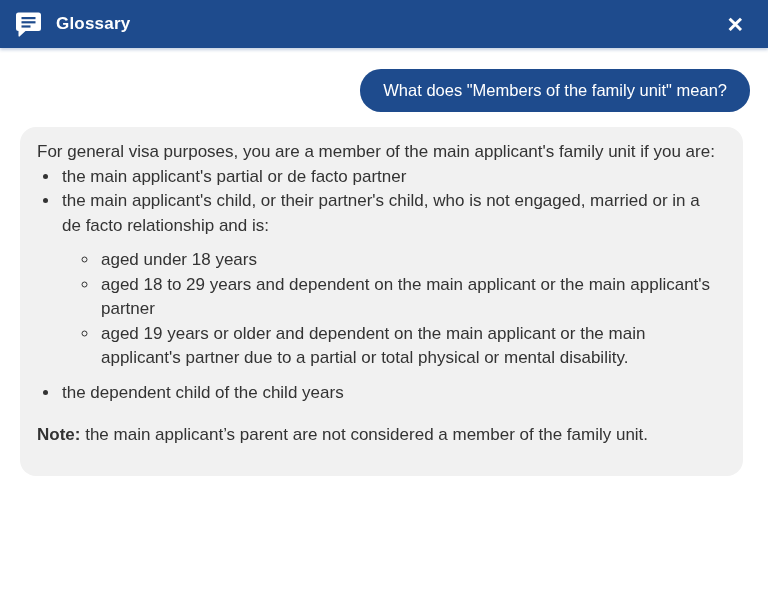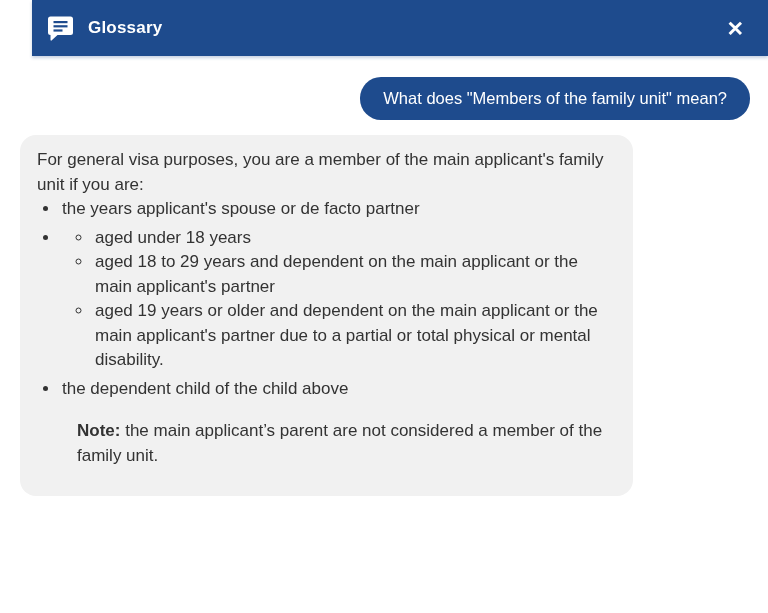--- a/index.html
+++ b/index.html
@@ -7,29 +7,28 @@
     margin: 0;
     padding: 0;
     width: 768px;
     height: 613px;
     background: #ffffff;
     font-family: "Liberation Sans", sans-serif;
     overflow: hidden;
   }
   
   .header {
-    height: 56px;
+    height: 48px;
     background: #1e4b8d;
     display: flex;
     align-items: center;
     padding: 0 18px 0 15px;
     box-shadow: 0 2px 3px rgba(30, 75, 141, 0.25);
     position: relative;
     z-index: 2;
-    margin-left: 32px;
   }
   .header .chat-icon {
     width: 27px;
     height: 27px;
     margin-right: 14px;
     display: inline-flex;
     align-items: center;
   }
   .header .title {
     color: #ffffff;
@@ -58,37 +57,37 @@
     max-width: 430px;
     background: #1e4b8d;
     color: #ffffff;
     border-radius: 21px;
     padding: 11px 23px;
     font-size: 16.5px;
     line-height: 1.3;
   }
   .answer-bubble {
     margin: 15px 0 0 2px;
-    width: 613px;
+    width: 723px;
     background: #f1f1f1;
     border-radius: 16px;
     padding: 13px 20px 28px 17px;
     color: #333333;
     font-size: 17px;
     line-height: 1.44;
   }
   .answer-bubble p { margin: 0; }
-  .answer-bubble p.spaced { margin-top: 18px; margin-left: 40px; }
+  .answer-bubble p.spaced { margin-top: 18px; }
   ul.level1 {
     margin: 0;
     padding-left: 23px;
     list-style-type: disc;
   }
   ul.level2 {
-    margin: 4px;
+    margin: 10px;
     padding-left: 27px;
     list-style-type: circle;
   }
   ul li { padding-left: 2px; }
 </style>
 </head>
 <body>
 
 <div class="header">
   <span class="chat-icon">
@@ -104,28 +103,29 @@
 </div>
 
 <div class="chat-area">
 
   <div class="question-bubble">What does "Members of the family unit" mean?</div>
 
   <div class="answer-bubble">
     <p>For general visa purposes, you are a member of the main applicant's family unit if you are:</p>
 
     <ul class="level1">
-      <li>the years applicant's spouse or de facto partner</li>
+      <li>the main applicant's partial or de facto partner</li>
       <li>
+        <span>the main applicant's child, or their partner's child, who is not engaged, married or in a de facto relationship and is:</span>
         <ul class="level2">
           <li>aged under 18 years</li>
           <li>aged 18 to 29 years and dependent on the main applicant or the main applicant's partner</li>
           <li>aged 19 years or older and dependent on the main applicant or the main applicant's partner due to a partial or total physical or mental disability.</li>
         </ul>
       </li>
-      <li>the dependent child of the child above</li>
+      <li>the dependent child of the child years</li>
     </ul>
 
     <p class="spaced"><strong>Note:</strong><span> the main applicant’s parent are not considered a member of the family unit.</span></p>
 
   </div>
 
 </div>
 
 </body></html>

